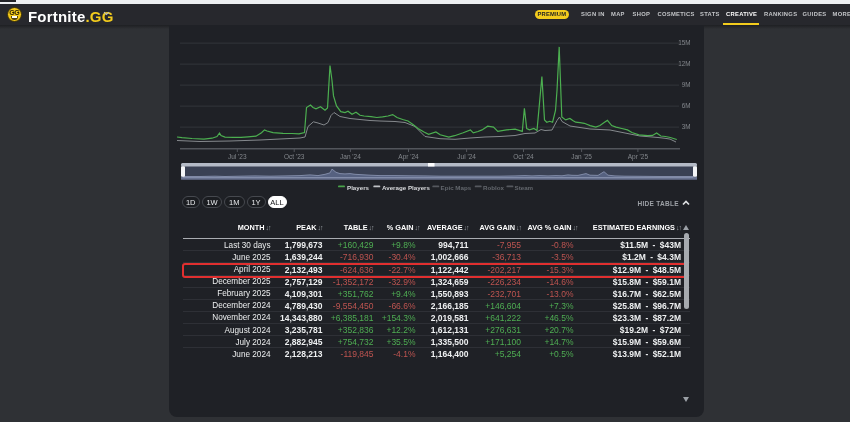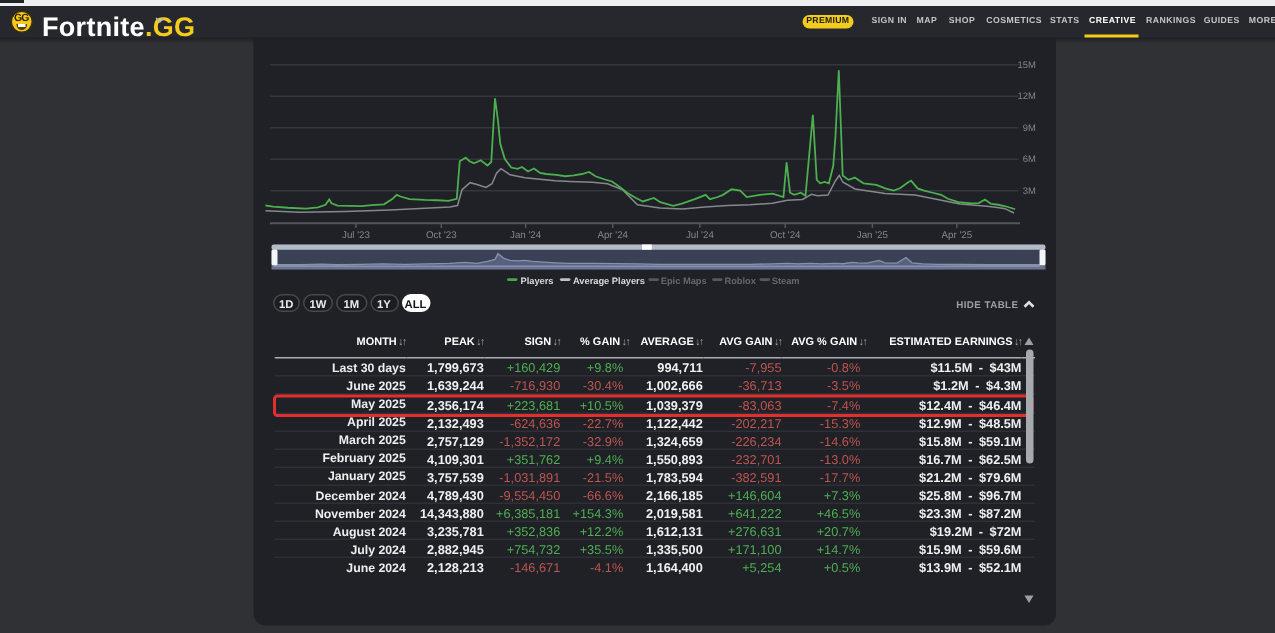--- a/index.html
+++ b/index.html
@@ -9,52 +9,52 @@
 #nav{left:0;top:4px;width:850px;height:20.5px;background:#27282d}
 #navshadow{left:0;top:24.5px;width:850px;height:4px;
 background:linear-gradient(rgba(10,10,12,.45),rgba(10,10,12,0))}
 #logo{left:6.5px;top:6.5px;width:15.5px;height:15.5px;border-radius:50%;
 background:#f3c818;border:1px solid #3a2f08;box-sizing:border-box}
 #logo .gg{position:absolute;left:0;top:1.5px;width:100%;text-align:center;
 font-size:7px;font-weight:bold;color:#2c2307;letter-spacing:-0.5px}
 #logo .smile{position:absolute;left:3px;top:8.5px;width:7.5px;height:3.8px;
 border-radius:0 0 7px 7px;background:#53400c;overflow:hidden}
 #logo .teeth{position:absolute;left:1px;top:0;width:5.5px;height:1.6px;background:#fdfdf8}
-#brand{left:28px;top:7.5px;font-size:18px;font-weight:bold;color:#fff;letter-spacing:0.2px}
+#brand{left:28px;top:7.5px;font-size:15px;font-weight:bold;color:#fff;letter-spacing:0.2px}
 #brand .gg{color:#f3cc1d}
 #brandchev{left:103px;top:10px;width:7px;height:7px}
 .mi{position:absolute;top:11px;font-size:5.8px;font-weight:bold;color:#c3c5c8;
 letter-spacing:0.3px;white-space:nowrap}
 .mi.on{color:#fff}
 #prem{position:absolute;left:534.5px;top:9.8px;height:9px;background:#f3cc1d;color:#1d1e22;
 border-radius:5px;padding:0 3px;font-size:5.8px;font-weight:bold;letter-spacing:0.2px;
 display:flex;align-items:center}
 #creund{left:723px;top:23px;width:36px;height:1.8px;background:#f3cc1d}
 #content{left:169px;top:24.5px;width:535px;height:392.5px;background:#1f2126;
 border-radius:0 0 8px 8px}
 svg text{font-family:"Liberation Sans",sans-serif}
 .ylab{fill:#83878c;font-size:6.3px;text-anchor:end}
 .xlab{fill:#83878c;font-size:6.5px;text-anchor:middle}
 #btns{left:181.5px;top:196px;height:12px;display:flex;gap:2px}
 .btn{height:12px;border-radius:6px;border:1px solid #46494f;background:#1b1d21;color:#e8eaec;
-font-size:7.5px;font-weight:bold;display:flex;align-items:center;justify-content:center;
+font-size:7.5px;font-weight:normal;display:flex;align-items:center;justify-content:center;
 box-sizing:border-box}
 .btn.all{background:#fff;color:#131417;border-color:#fff}
 #hide{right:160px;top:199.5px;font-size:6.5px;font-weight:bold;color:#9da1a6;
 letter-spacing:0.3px;display:flex;align-items:center;gap:3px}
 #tablewrap{left:183px;top:216px;width:507px;height:187.5px;overflow:hidden}
 table{border-collapse:collapse;table-layout:fixed;width:507px}
 th{height:22.3px;vertical-align:middle;text-align:right;font-size:7.3px;font-weight:bold;
 color:#fff;padding:0;white-space:nowrap}
 th .sort{font-size:7px;color:#9ba0a5;margin-left:1px;letter-spacing:-1px}
 tr.hrow{border-bottom:1.2px solid #aaadb2}
 td{height:10.1px;padding:1px 0 0 0;text-align:right;font-size:8.5px;color:#eef0f1;white-space:nowrap;
 border-top:1px solid #2e3036}
 tbody tr:first-child td{border-top:none}
-td.mon{font-weight:bold;color:#eceeef;font-size:8.2px}
+td.mon{font-weight:normal;color:#eceeef;font-size:8.2px}
 td.num{font-weight:bold}
 td.pos{font-weight:normal;color:#4fae53}
 td.neg{font-weight:normal;color:#bf5551}
 td:nth-child(4),td:nth-child(7){padding-right:4px}
 td:nth-child(8){word-spacing:2px}
 #redbox{left:182px;top:263px;width:507px;height:15px;border:2px solid #e12f2f;
 border-radius:3px;box-sizing:border-box}
 #sb-up{left:683px;top:225px;width:0;height:0;border-left:3.5px solid transparent;
 border-right:3.5px solid transparent;border-bottom:5px solid #9ba0a6}
 #sb-th{left:683.5px;top:233px;width:5.5px;height:76px;border-radius:3px;background:#a6aaaf}
@@ -163,21 +163,21 @@
         <col style="width:49.0px">
         <col style="width:52.5px">
         <col style="width:56.5px">
         <col style="width:103.5px">
         <col style="width:9px">
       </colgroup>
 <thead>
         <tr class="hrow">
           <th><span>MONTH</span><span class="sort">↓↑</span></th>
           <th><span>PEAK</span><span class="sort">↓↑</span></th>
-          <th><span>SIGN</span><span class="sort">↓↑</span></th>
+          <th><span>TABLE</span><span class="sort">↓↑</span></th>
           <th><span>% GAIN</span><span class="sort">↓↑</span></th>
           <th><span>AVERAGE</span><span class="sort">↓↑</span></th>
           <th><span>AVG GAIN</span><span class="sort">↓↑</span></th>
           <th><span>AVG % GAIN</span><span class="sort">↓↑</span></th>
           <th><span>ESTIMATED EARNINGS</span><span class="sort">↓↑</span></th>
           <th></th>
         </tr>
       </thead>
 <tbody>
 <tr>
@@ -196,43 +196,32 @@
           <td class="num">1,639,244</td>
           <td class="neg">-716,930</td>
           <td class="neg">-30.4%</td>
           <td class="num">1,002,666</td>
           <td class="neg">-36,713</td>
           <td class="neg">-3.5%</td>
           <td class="num">$1.2M - $4.3M</td>
           <td></td>
         </tr>
 <tr>
-          <td class="mon">May 2025</td>
-          <td class="num">2,356,174</td>
-          <td class="pos">+223,681</td>
-          <td class="pos">+10.5%</td>
-          <td class="num">1,039,379</td>
-          <td class="neg">-83,063</td>
-          <td class="neg">-7.4%</td>
-          <td class="num">$12.4M - $46.4M</td>
-          <td></td>
-        </tr>
-<tr>
           <td class="mon">April 2025</td>
           <td class="num">2,132,493</td>
           <td class="neg">-624,636</td>
           <td class="neg">-22.7%</td>
           <td class="num">1,122,442</td>
           <td class="neg">-202,217</td>
           <td class="neg">-15.3%</td>
           <td class="num">$12.9M - $48.5M</td>
           <td></td>
         </tr>
 <tr>
-          <td class="mon">March 2025</td>
+          <td class="mon">December 2025</td>
           <td class="num">2,757,129</td>
           <td class="neg">-1,352,172</td>
           <td class="neg">-32.9%</td>
           <td class="num">1,324,659</td>
           <td class="neg">-226,234</td>
           <td class="neg">-14.6%</td>
           <td class="num">$15.8M - $59.1M</td>
           <td></td>
         </tr>
 <tr>
@@ -240,31 +229,20 @@
           <td class="num">4,109,301</td>
           <td class="pos">+351,762</td>
           <td class="pos">+9.4%</td>
           <td class="num">1,550,893</td>
           <td class="neg">-232,701</td>
           <td class="neg">-13.0%</td>
           <td class="num">$16.7M - $62.5M</td>
           <td></td>
         </tr>
 <tr>
-          <td class="mon">January 2025</td>
-          <td class="num">3,757,539</td>
-          <td class="neg">-1,031,891</td>
-          <td class="neg">-21.5%</td>
-          <td class="num">1,783,594</td>
-          <td class="neg">-382,591</td>
-          <td class="neg">-17.7%</td>
-          <td class="num">$21.2M - $79.6M</td>
-          <td></td>
-        </tr>
-<tr>
           <td class="mon">December 2024</td>
           <td class="num">4,789,430</td>
           <td class="neg">-9,554,450</td>
           <td class="neg">-66.6%</td>
           <td class="num">2,166,185</td>
           <td class="pos">+146,604</td>
           <td class="pos">+7.3%</td>
           <td class="num">$25.8M - $96.7M</td>
           <td></td>
         </tr>
@@ -297,21 +275,21 @@
           <td class="pos">+35.5%</td>
           <td class="num">1,335,500</td>
           <td class="pos">+171,100</td>
           <td class="pos">+14.7%</td>
           <td class="num">$15.9M - $59.6M</td>
           <td></td>
         </tr>
 <tr>
           <td class="mon">June 2024</td>
           <td class="num">2,128,213</td>
-          <td class="neg">-146,671</td>
+          <td class="neg">-119,845</td>
           <td class="neg">-4.1%</td>
           <td class="num">1,164,400</td>
           <td class="pos">+5,254</td>
           <td class="pos">+0.5%</td>
           <td class="num">$13.9M - $52.1M</td>
           <td></td>
         </tr>
 </tbody>
 </table>
 </div>

